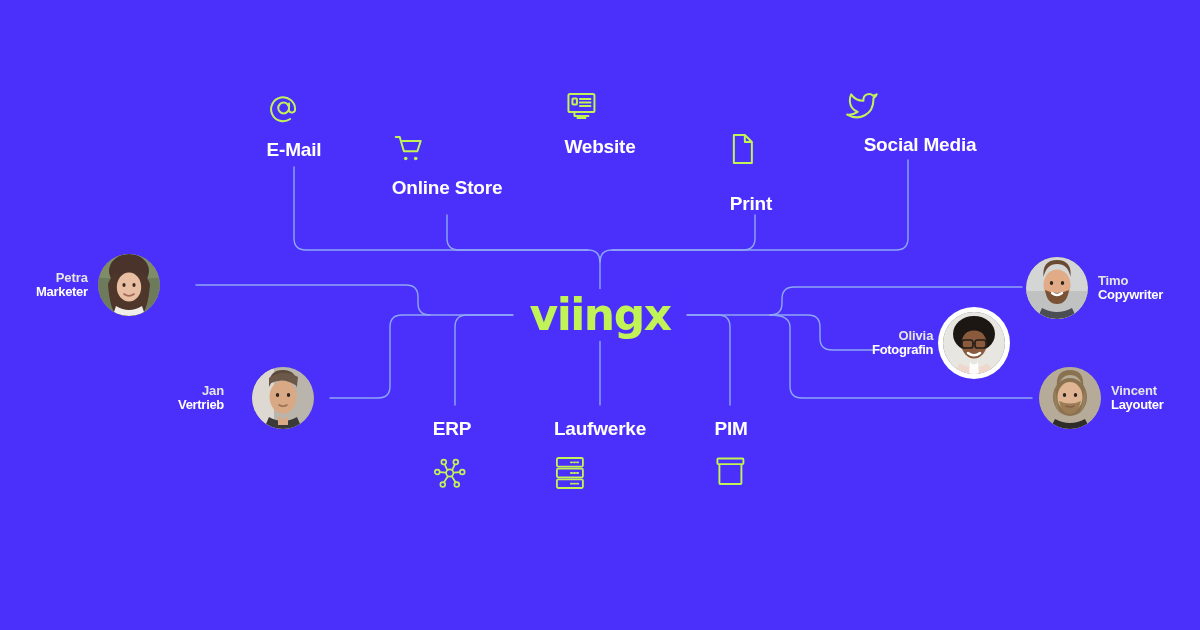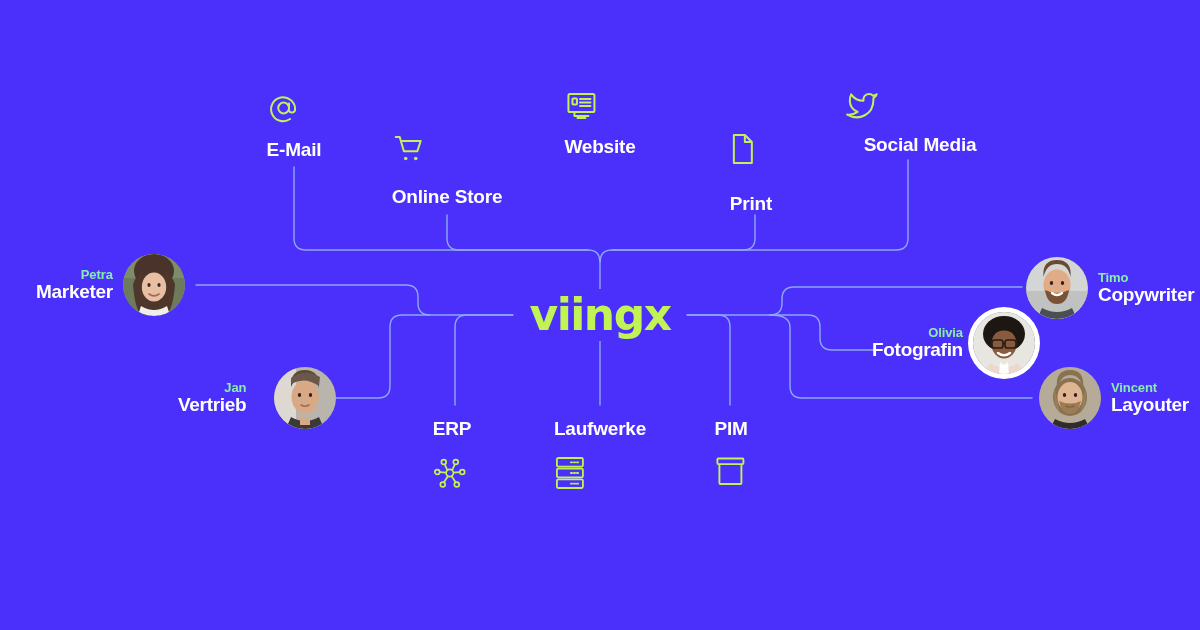--- a/index.html
+++ b/index.html
@@ -41,22 +41,22 @@
     line-height:1;
     font-family:"DejaVu Sans", sans-serif;
     background:#4b2ffb;
     padding:4px 16px;
     white-space:nowrap;
   }
 
   
   .person { position:absolute; display:flex; align-items:center; }
   .person .names { line-height:1.08; white-space:nowrap; }
-  .person .first { color:#86efac; font-size:13px; font-weight:bold; letter-spacing:-0.1px; display:block; }
-  .person .role  { color:#ffffff; font-size:19px; font-weight:bold; letter-spacing:-0.3px; display:block; }
+  .person .first { color:#e5e5e5; font-size:13px; font-weight:bold; letter-spacing:-0.1px; display:block; }
+  .person .role  { color:#ffffff; font-size:13px; font-weight:bold; letter-spacing:-0.3px; display:block; }
   .person.left  .names { text-align:right; margin-right:10px; }
   .person.right .names { text-align:left;  margin-left:10px; }
 
   .avatar {
     width:62px; height:62px; border-radius:50%;
     overflow:hidden; flex:0 0 auto; position:relative;
     background:#8b8f96;
   }
   .avatar.ring { box-shadow:0 0 0 5px #ffffff; }
   .avatar svg { display:block; width:100%; height:100%; }
@@ -105,21 +105,21 @@
   </div>
 
   <div class="node" style="left:447px; top:133px; transform:translateX(-50%);">
     <span class="chan-icon">
       <svg width="34" height="32" viewBox="0 0 34 32" fill="none" stroke="#c1f357" stroke-width="2" stroke-linecap="round" stroke-linejoin="round">
         <path d="M4 4 h4 l4.2 14.2 h13.4 L29 8 H11"></path>
         <circle cx="14" cy="25.5" r="1.8" fill="#c1f357" stroke="none"></circle>
         <circle cx="24" cy="25.5" r="1.8" fill="#c1f357" stroke="none"></circle>
       </svg>
     </span>
-    <div class="chan-label" style="margin-top:21px;">Online Store</div>
+    <div class="chan-label" style="margin-top:12px;">Online Store</div>
   </div>
 
   <div class="node" style="left:600px; top:91px; transform:translateX(-50%);">
     <span class="chan-icon">
       <svg width="34" height="31" viewBox="0 0 34 31" fill="none" stroke="#c1f357" stroke-width="2" stroke-linecap="round" stroke-linejoin="round">
         <rect x="4" y="3" width="26" height="18" rx="1.6"></rect>
         <rect x="8" y="7.5" width="4.5" height="6" rx="0.8"></rect>
         <path d="M15.5 8 H26 M15.5 11.5 H26 M15.5 15 H26 M10 21 v4 M10 25 H24 M17 25"></path>
         <path d="M13 27 H21"></path>
       </svg>

